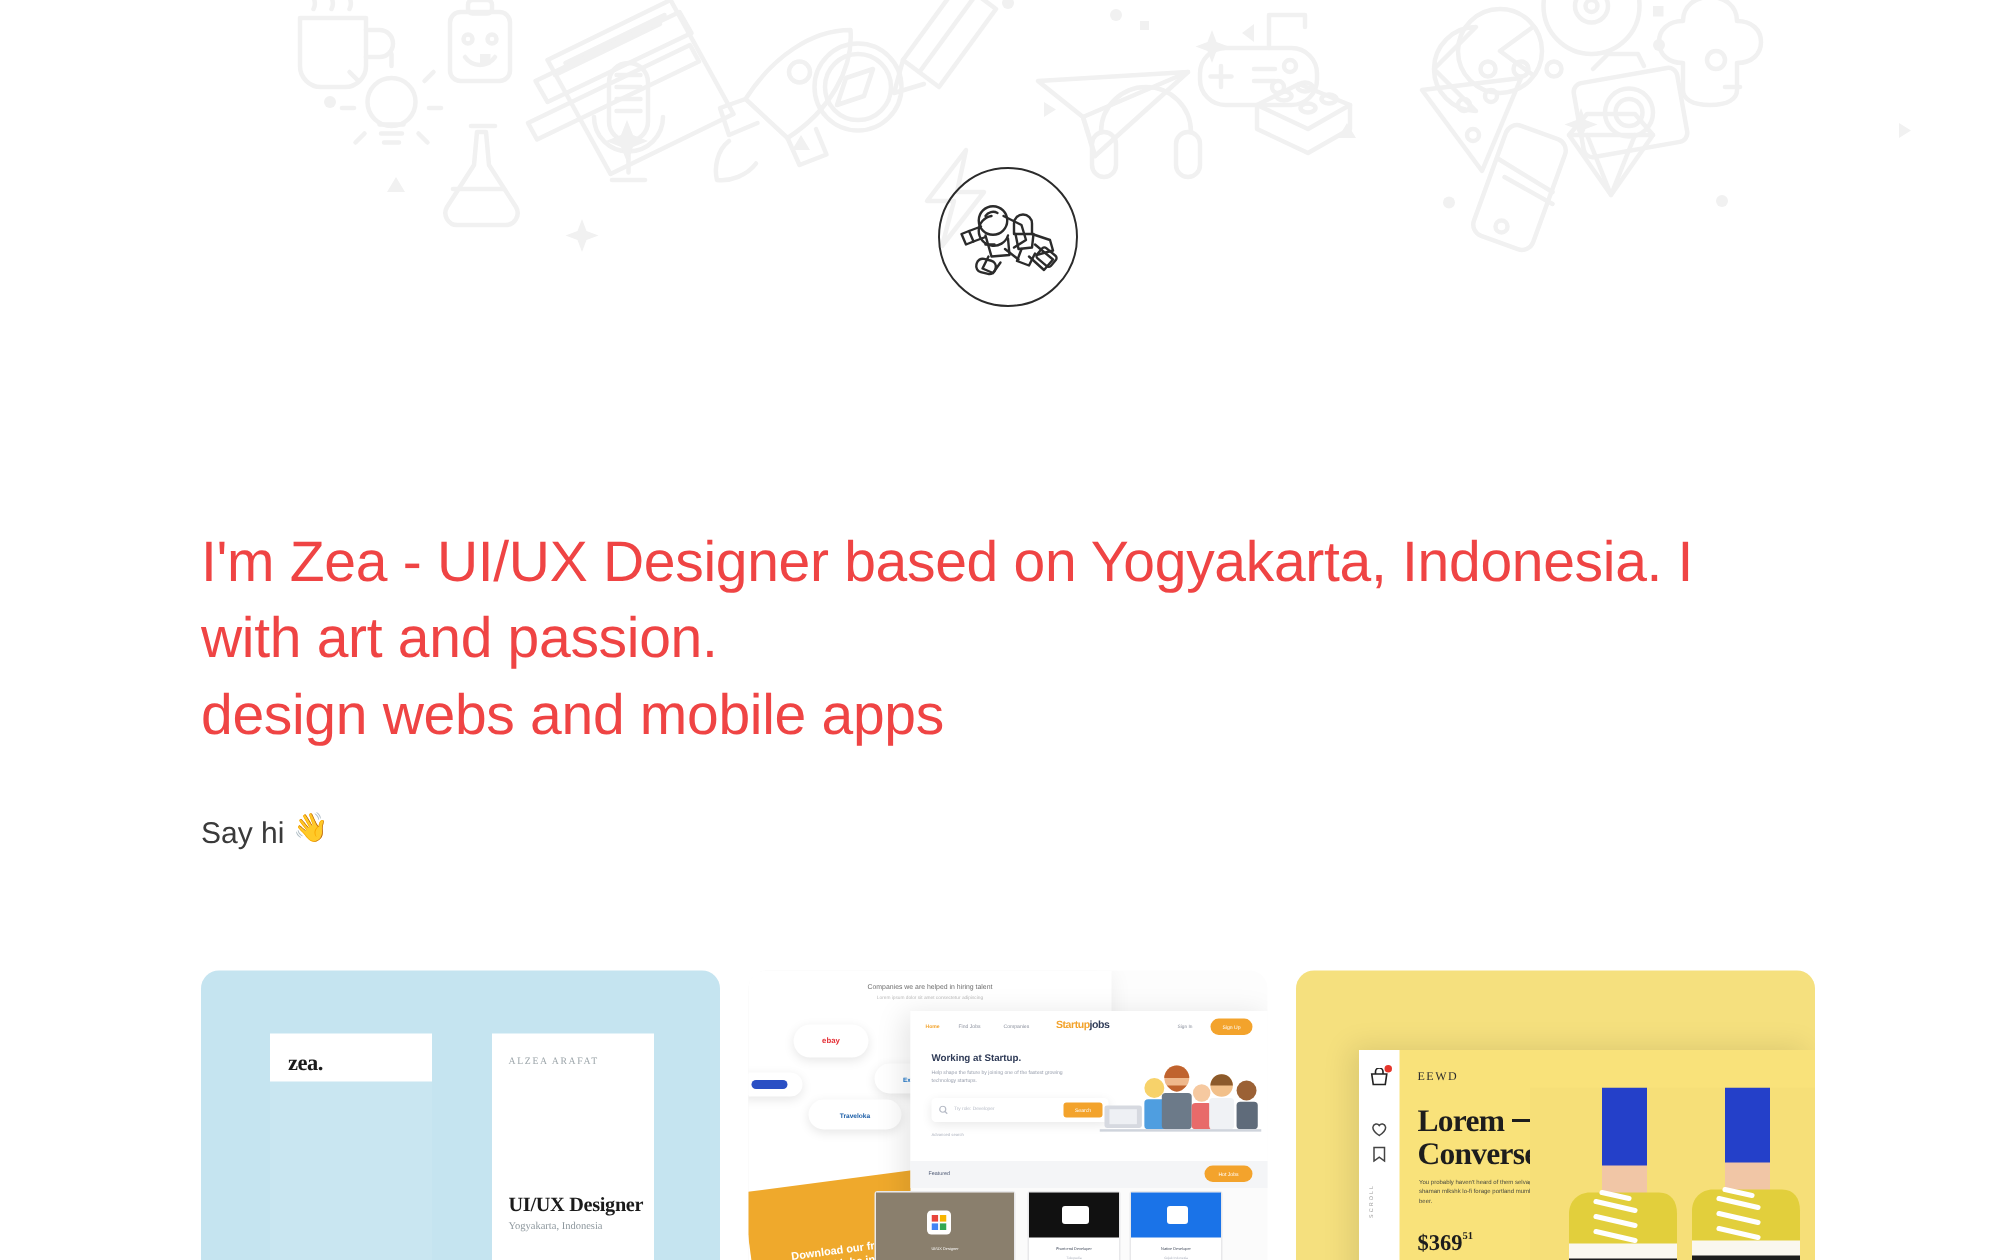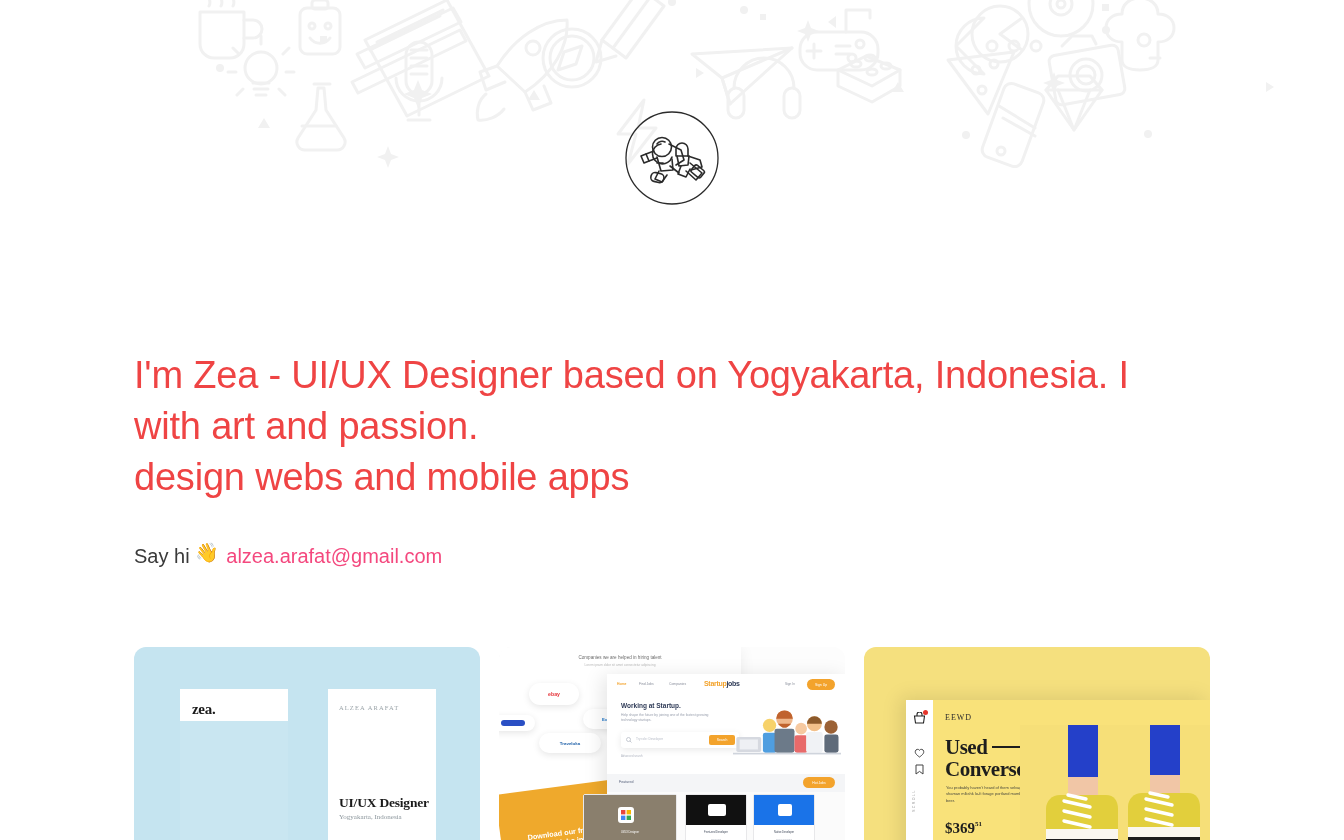--- a/index.html
+++ b/index.html
@@ -376,21 +376,20 @@
 
   <h1 class="headline">
     <span class="l">I'm Zea - UI/UX Designer based on Yogyakarta, Indonesia. I</span>
     <span class="l">with art and passion.</span>
     <span class="l">design webs and mobile apps</span>
   </h1>
 
   <div class="contact">
     <span class="sayhi">Say hi</span>
     <span class="wave">👋</span>
-    <a class="email" href="#">alzea.arafat@gmail.com</a>
   </div>
 
   <div class="cards">
 
     <div class="card c1">
       <div class="bcard bcard-left">
         <div class="zea">zea.</div>
         <div class="photo-area">
           
         </div>
@@ -539,21 +538,21 @@
           <svg width="11" height="10" viewBox="0 0 11 10" style="position:absolute;left:8px;top:48px;" fill="none" stroke="#444" stroke-width="1">
               <path d="M5.5 9C2 6.6.8 4.8 1.4 3A2.3 2.3 0 015.5 2.3 2.3 2.3 0 019.6 3c.6 1.8-.6 3.6-4.1 6z"></path>
             </svg>
           <svg width="9" height="11" viewBox="0 0 9 11" style="position:absolute;left:9px;top:64px;" fill="none" stroke="#444" stroke-width="1">
               <path d="M1 1h7v9L4.5 7.4 1 10z"></path>
             </svg>
           <span class="vtext">SCROLL</span>
         </div>
         <div class="brand">EEWD</div>
         <div class="big">
-          <span>Used</span><span class="rule"></span><br>
+          <span>Lorem</span><span class="rule"></span><br>
           <span>Converse.</span>
         </div>
         <div class="desc">You probably haven't heard of them selvage pour, shaman mlkshk lo-fi forage portland mumblecore craft beer.</div>
         <div class="price">
           <span>$369</span><sup>51</sup>
         </div>
 
         <svg class="shoes" viewBox="0 0 196 172">
           <rect width="196" height="172" fill="#f6df78"></rect>
           <g>

